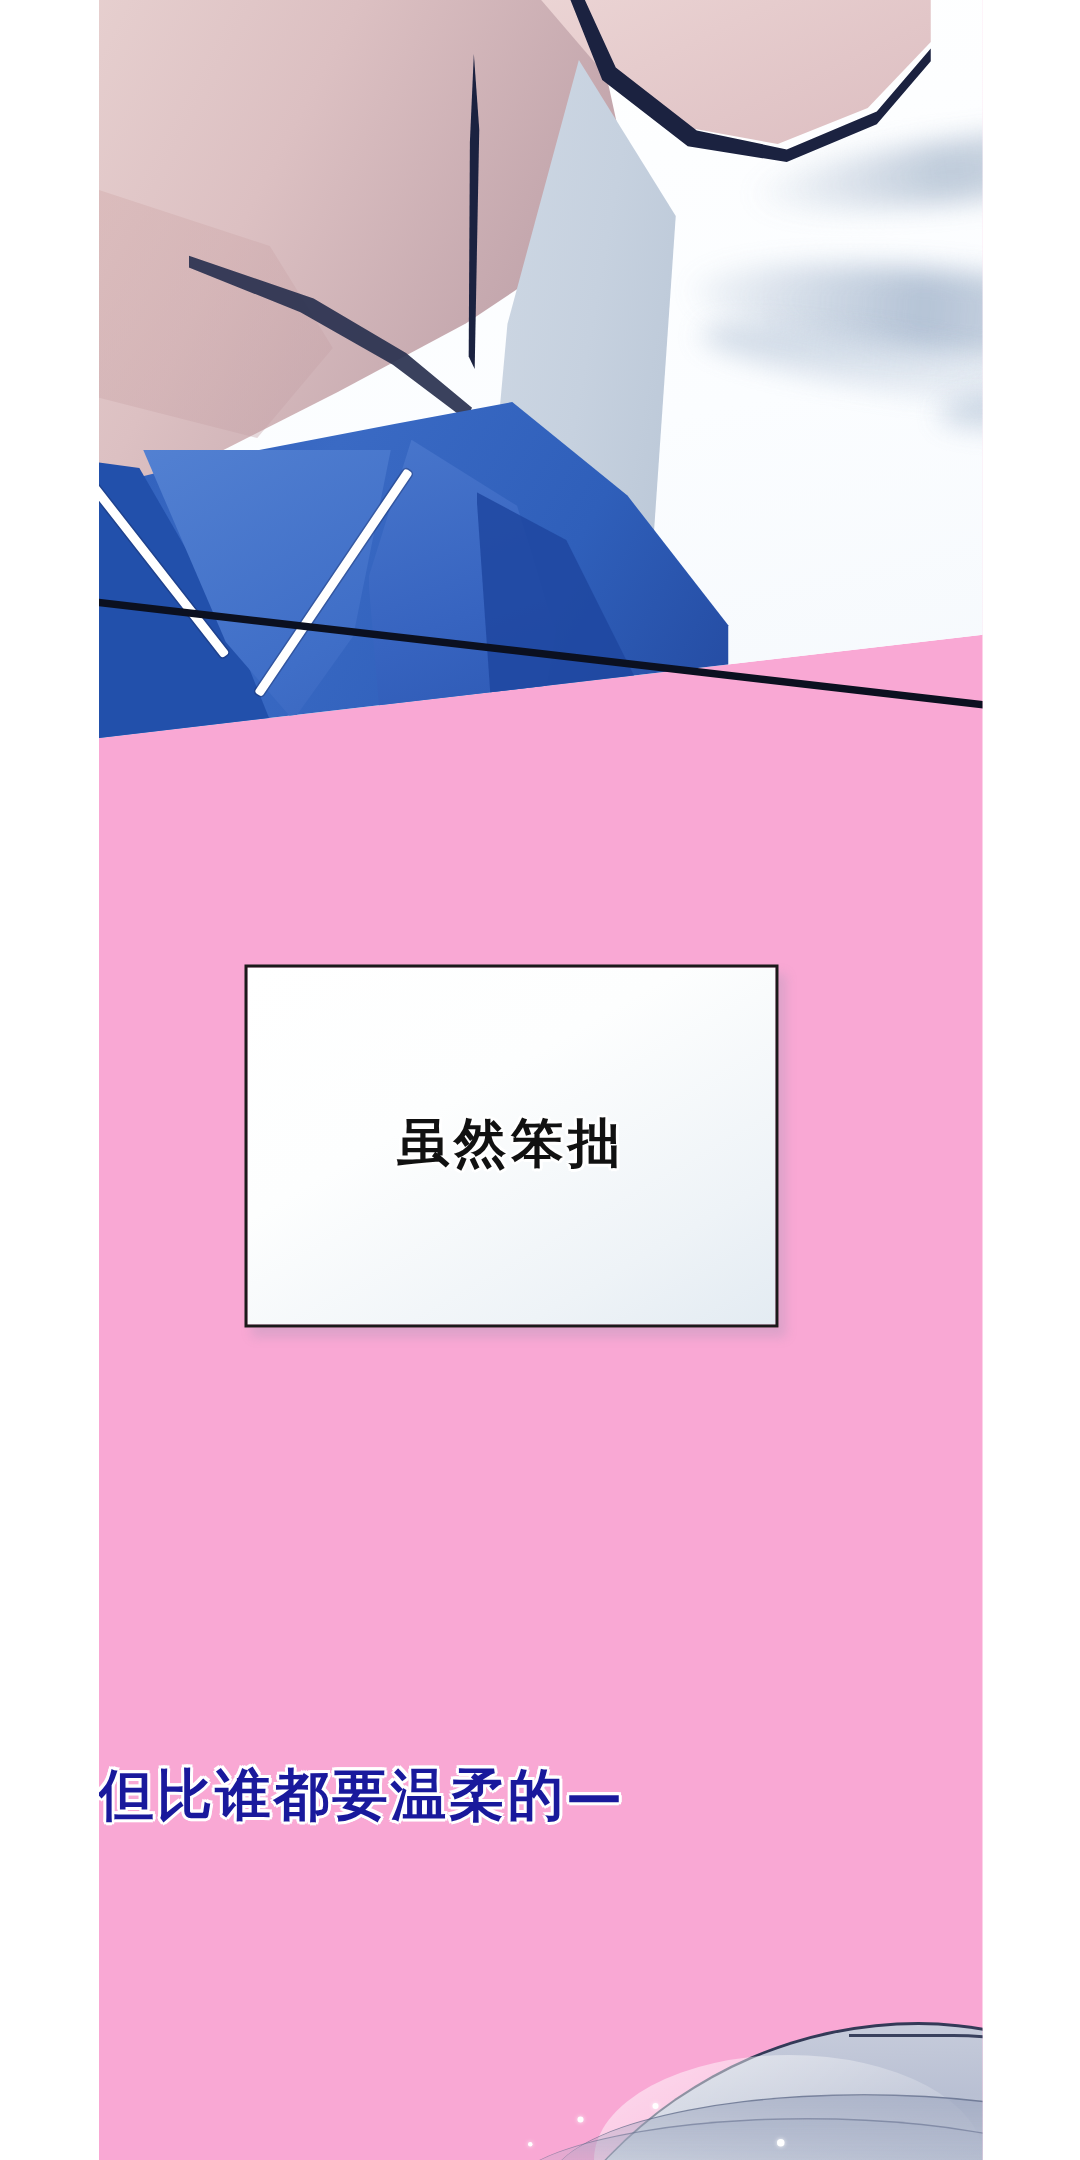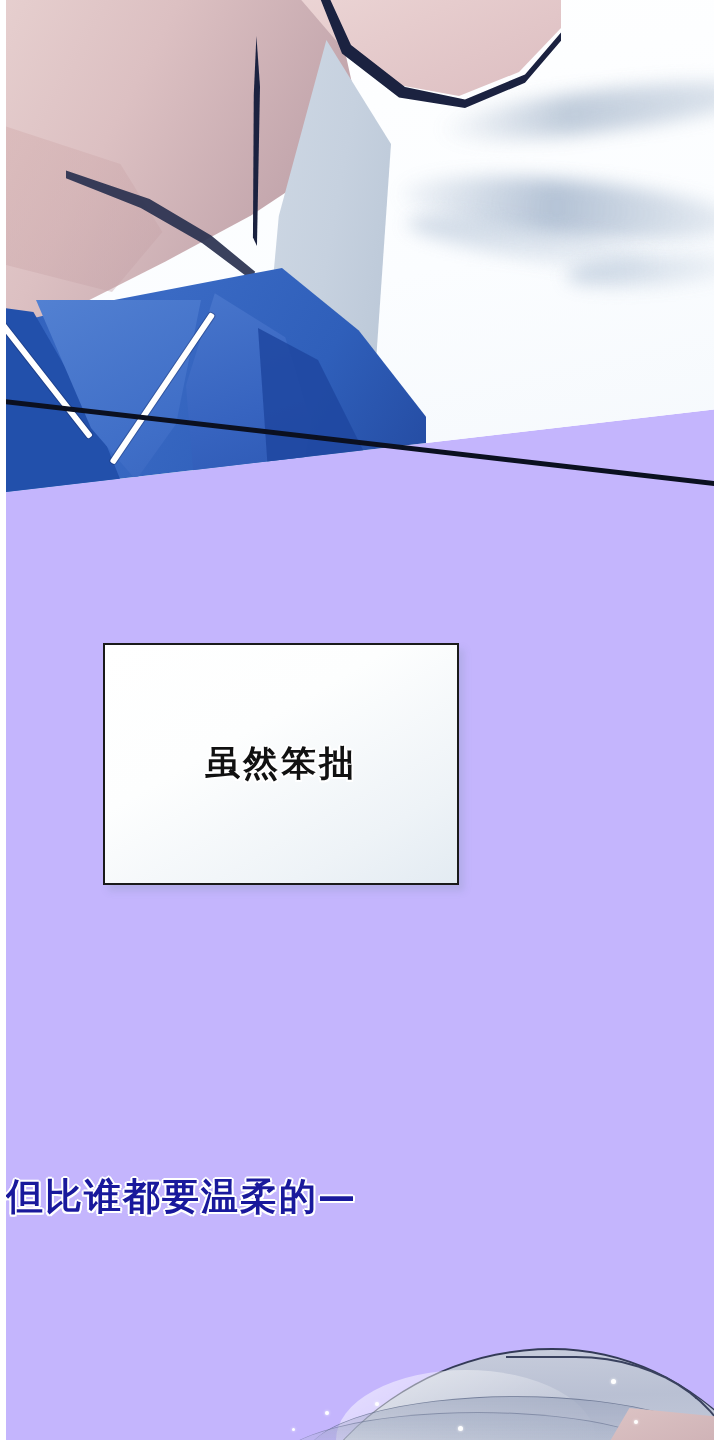--- a/index.html
+++ b/index.html
@@ -5,23 +5,23 @@
   html, body {
     margin: 0;
     padding: 0;
     background: #ffffff;
   }
   body {
     font-family: "Liberation Sans", sans-serif;
   }
   #page {
     position: relative;
-    width: 708px;
+    width: 589px;
     height: 1440px;
-    background: #c4b5fd;
+    background: #f9a8d4;
     overflow: hidden;
     margin: 0 auto;
   }
 
   
   #panel-top {
     position: absolute;
     left: 0;
     top: 0;
     width: 720px;

